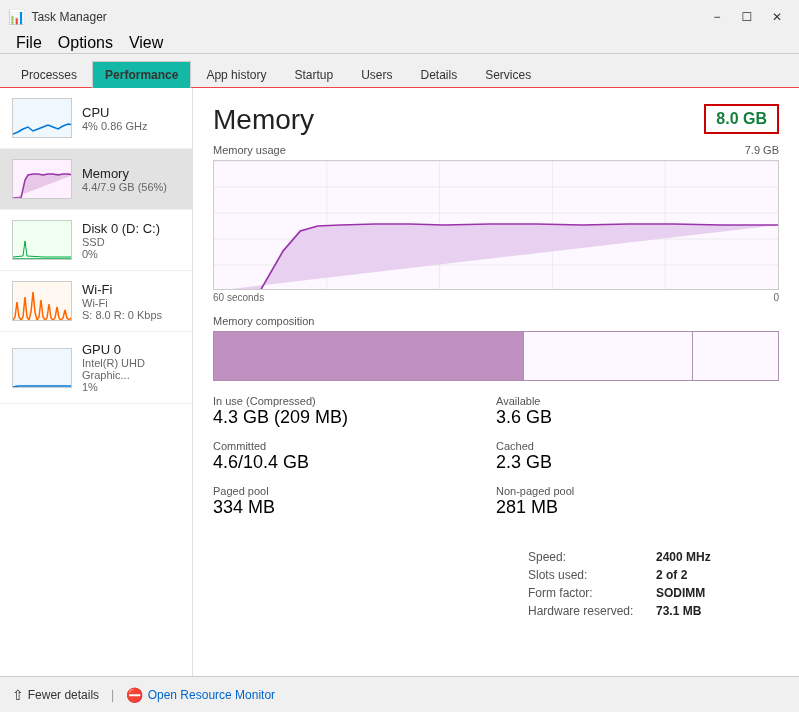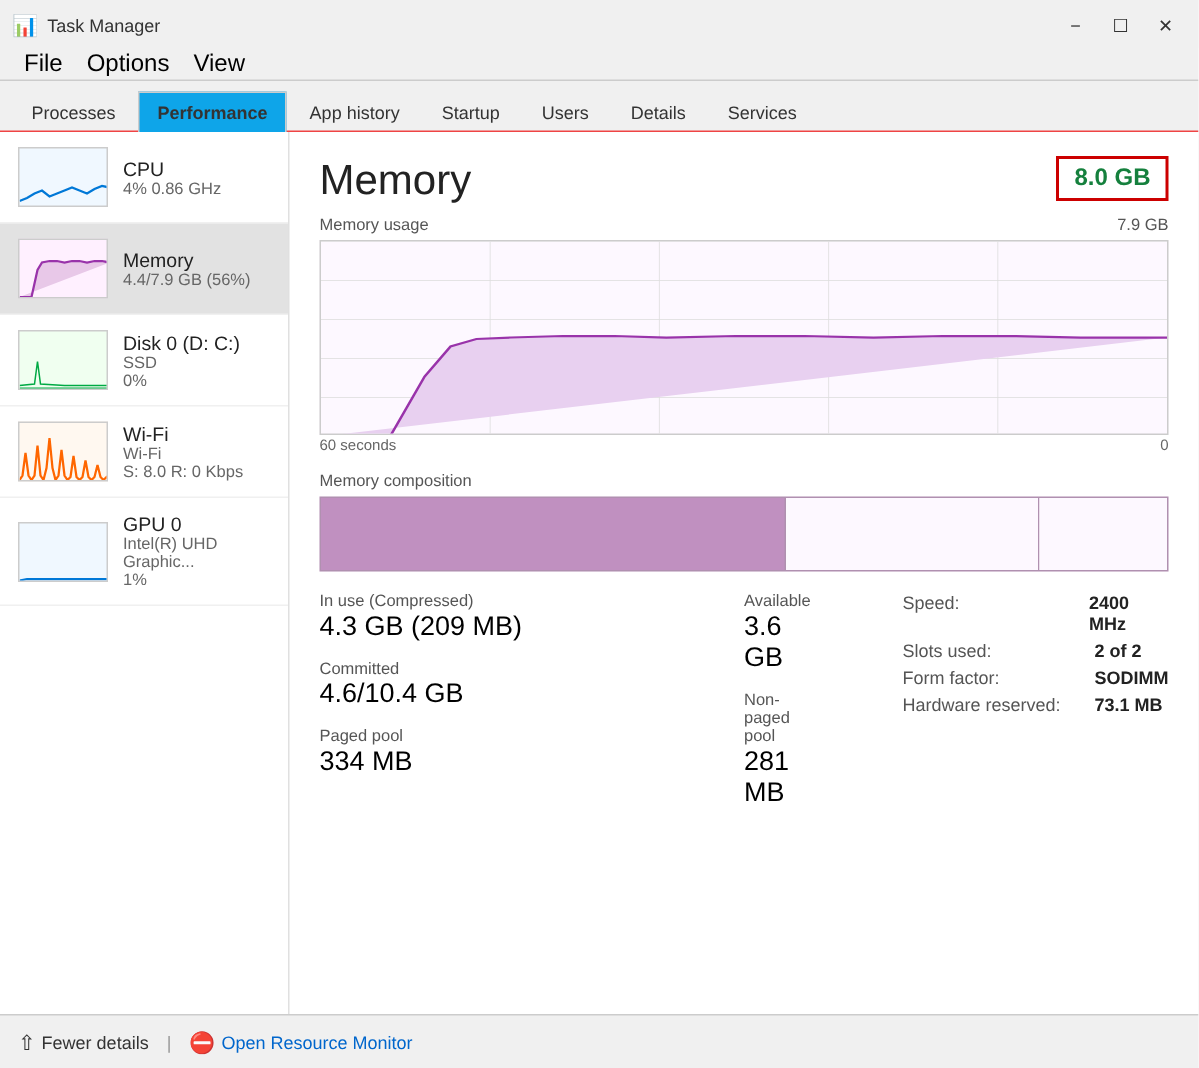--- a/index.html
+++ b/index.html
@@ -33,21 +33,21 @@
       background: #f0f0f0;
       height: 34px;
     }
     .tab {
       padding: 6px 12px; font-size: 12px; cursor: pointer;
       border: 1px solid transparent; border-bottom: none;
       margin-right: 2px; position: relative; top: 1px;
       color: #333;
     }
     .tab.active {
-      background: #0ea5e9; border-color: #ccc; border-bottom-color: white;
+      background: #14b8a6; border-color: #ccc; border-bottom-color: white;
       font-weight: 600;
     }
 
     .main-content {
       display: flex; height: calc(712px - 32px - 22px - 34px - 36px);
       background: white;
     }
 
     .sidebar {
       width: 193px; border-right: 1px solid #e0e0e0;
@@ -299,27 +299,31 @@
         </div>
         <div class="stat-row">
           <div class="stat-label">Committed</div>
           <div class="stat-value-small">4.6/10.4 GB</div>
         </div>
         <div class="stat-row">
           <div class="stat-label">Paged pool</div>
           <div class="stat-value-small">334 MB</div>
         </div>
       </div>
-      <div style="display:flex; gap: 20px;">
+      <div style="display:flex; gap: 20px; flex-direction: column;">
         <div class="stats-left">
           <div class="stat-row">
             <div class="stat-label">Available</div>
             <div class="stat-value-small">3.6 GB</div>
           </div>
           <div class="stat-row">
+            <div class="stat-label">Cached</div>
+            <div class="stat-value-small">2.3 GB</div>
+          </div>
+          <div class="stat-row">
             <div class="stat-label">Non-paged pool</div>
             <div class="stat-value-small">281 MB</div>
           </div>
         </div>
         <div class="spec-table">
           <div class="spec-row">
             <span class="spec-key">Speed:</span>
             <span class="spec-val">2400 MHz</span>
           </div>
           <div class="spec-row">

